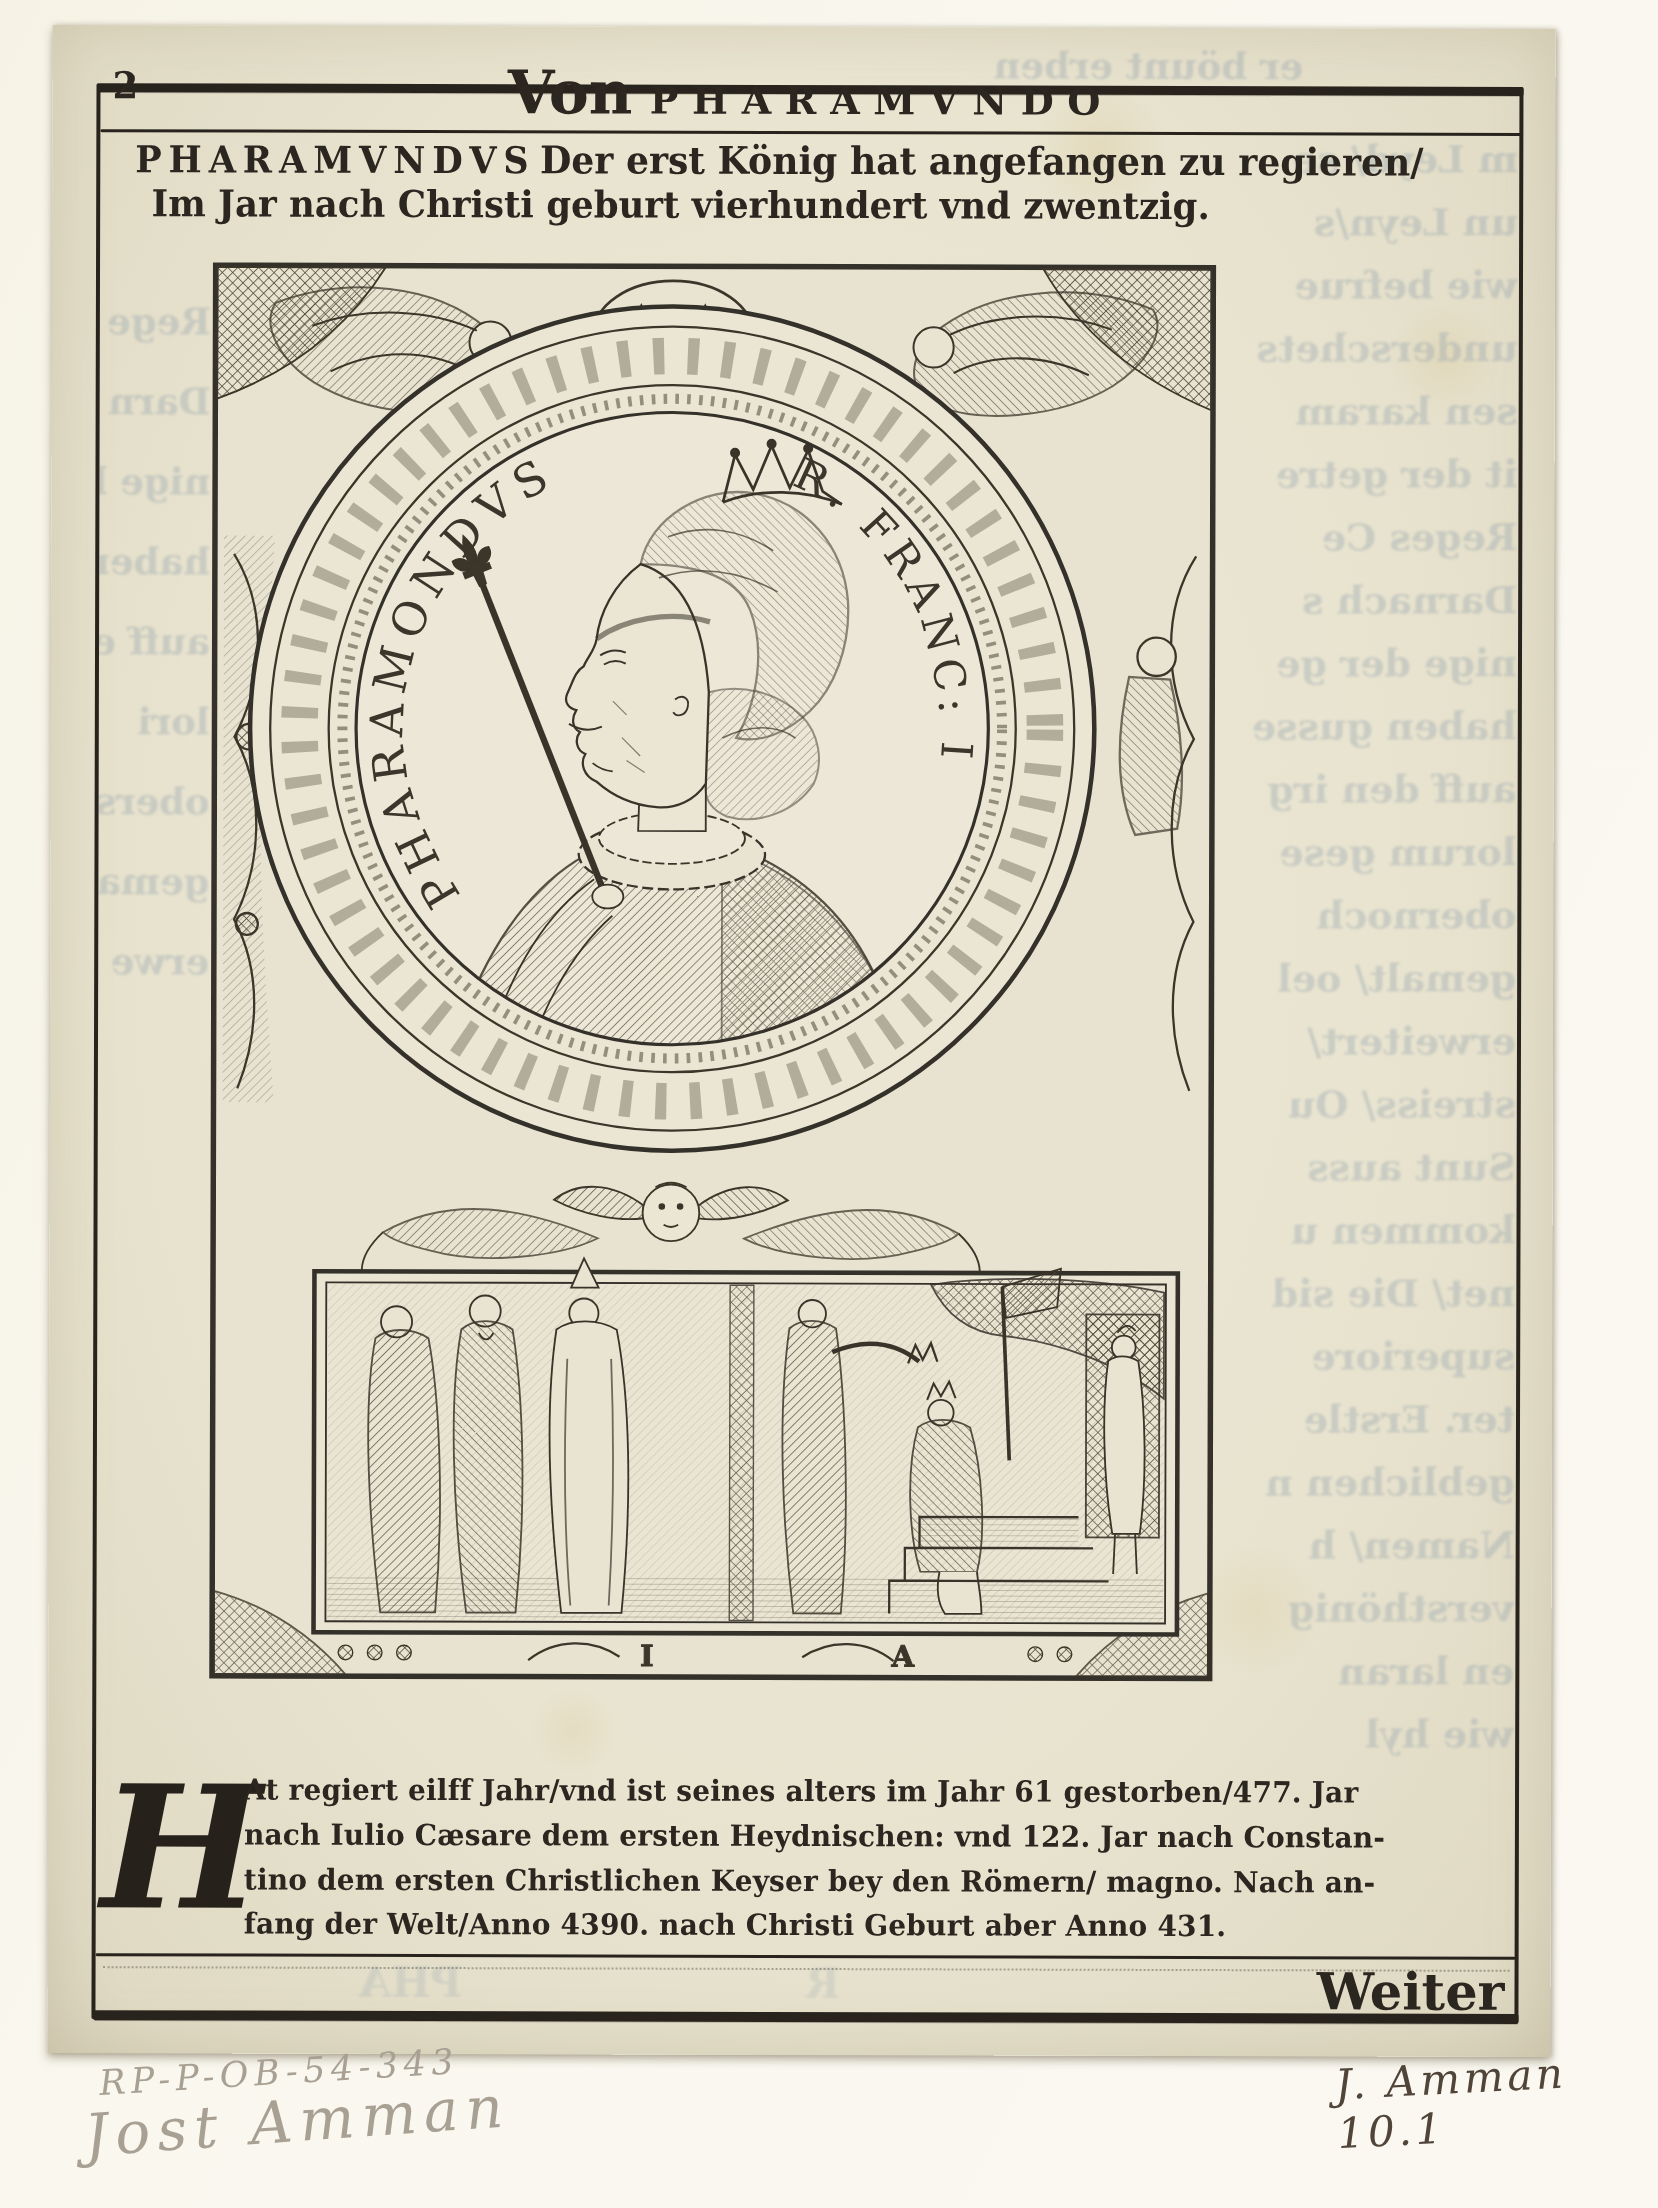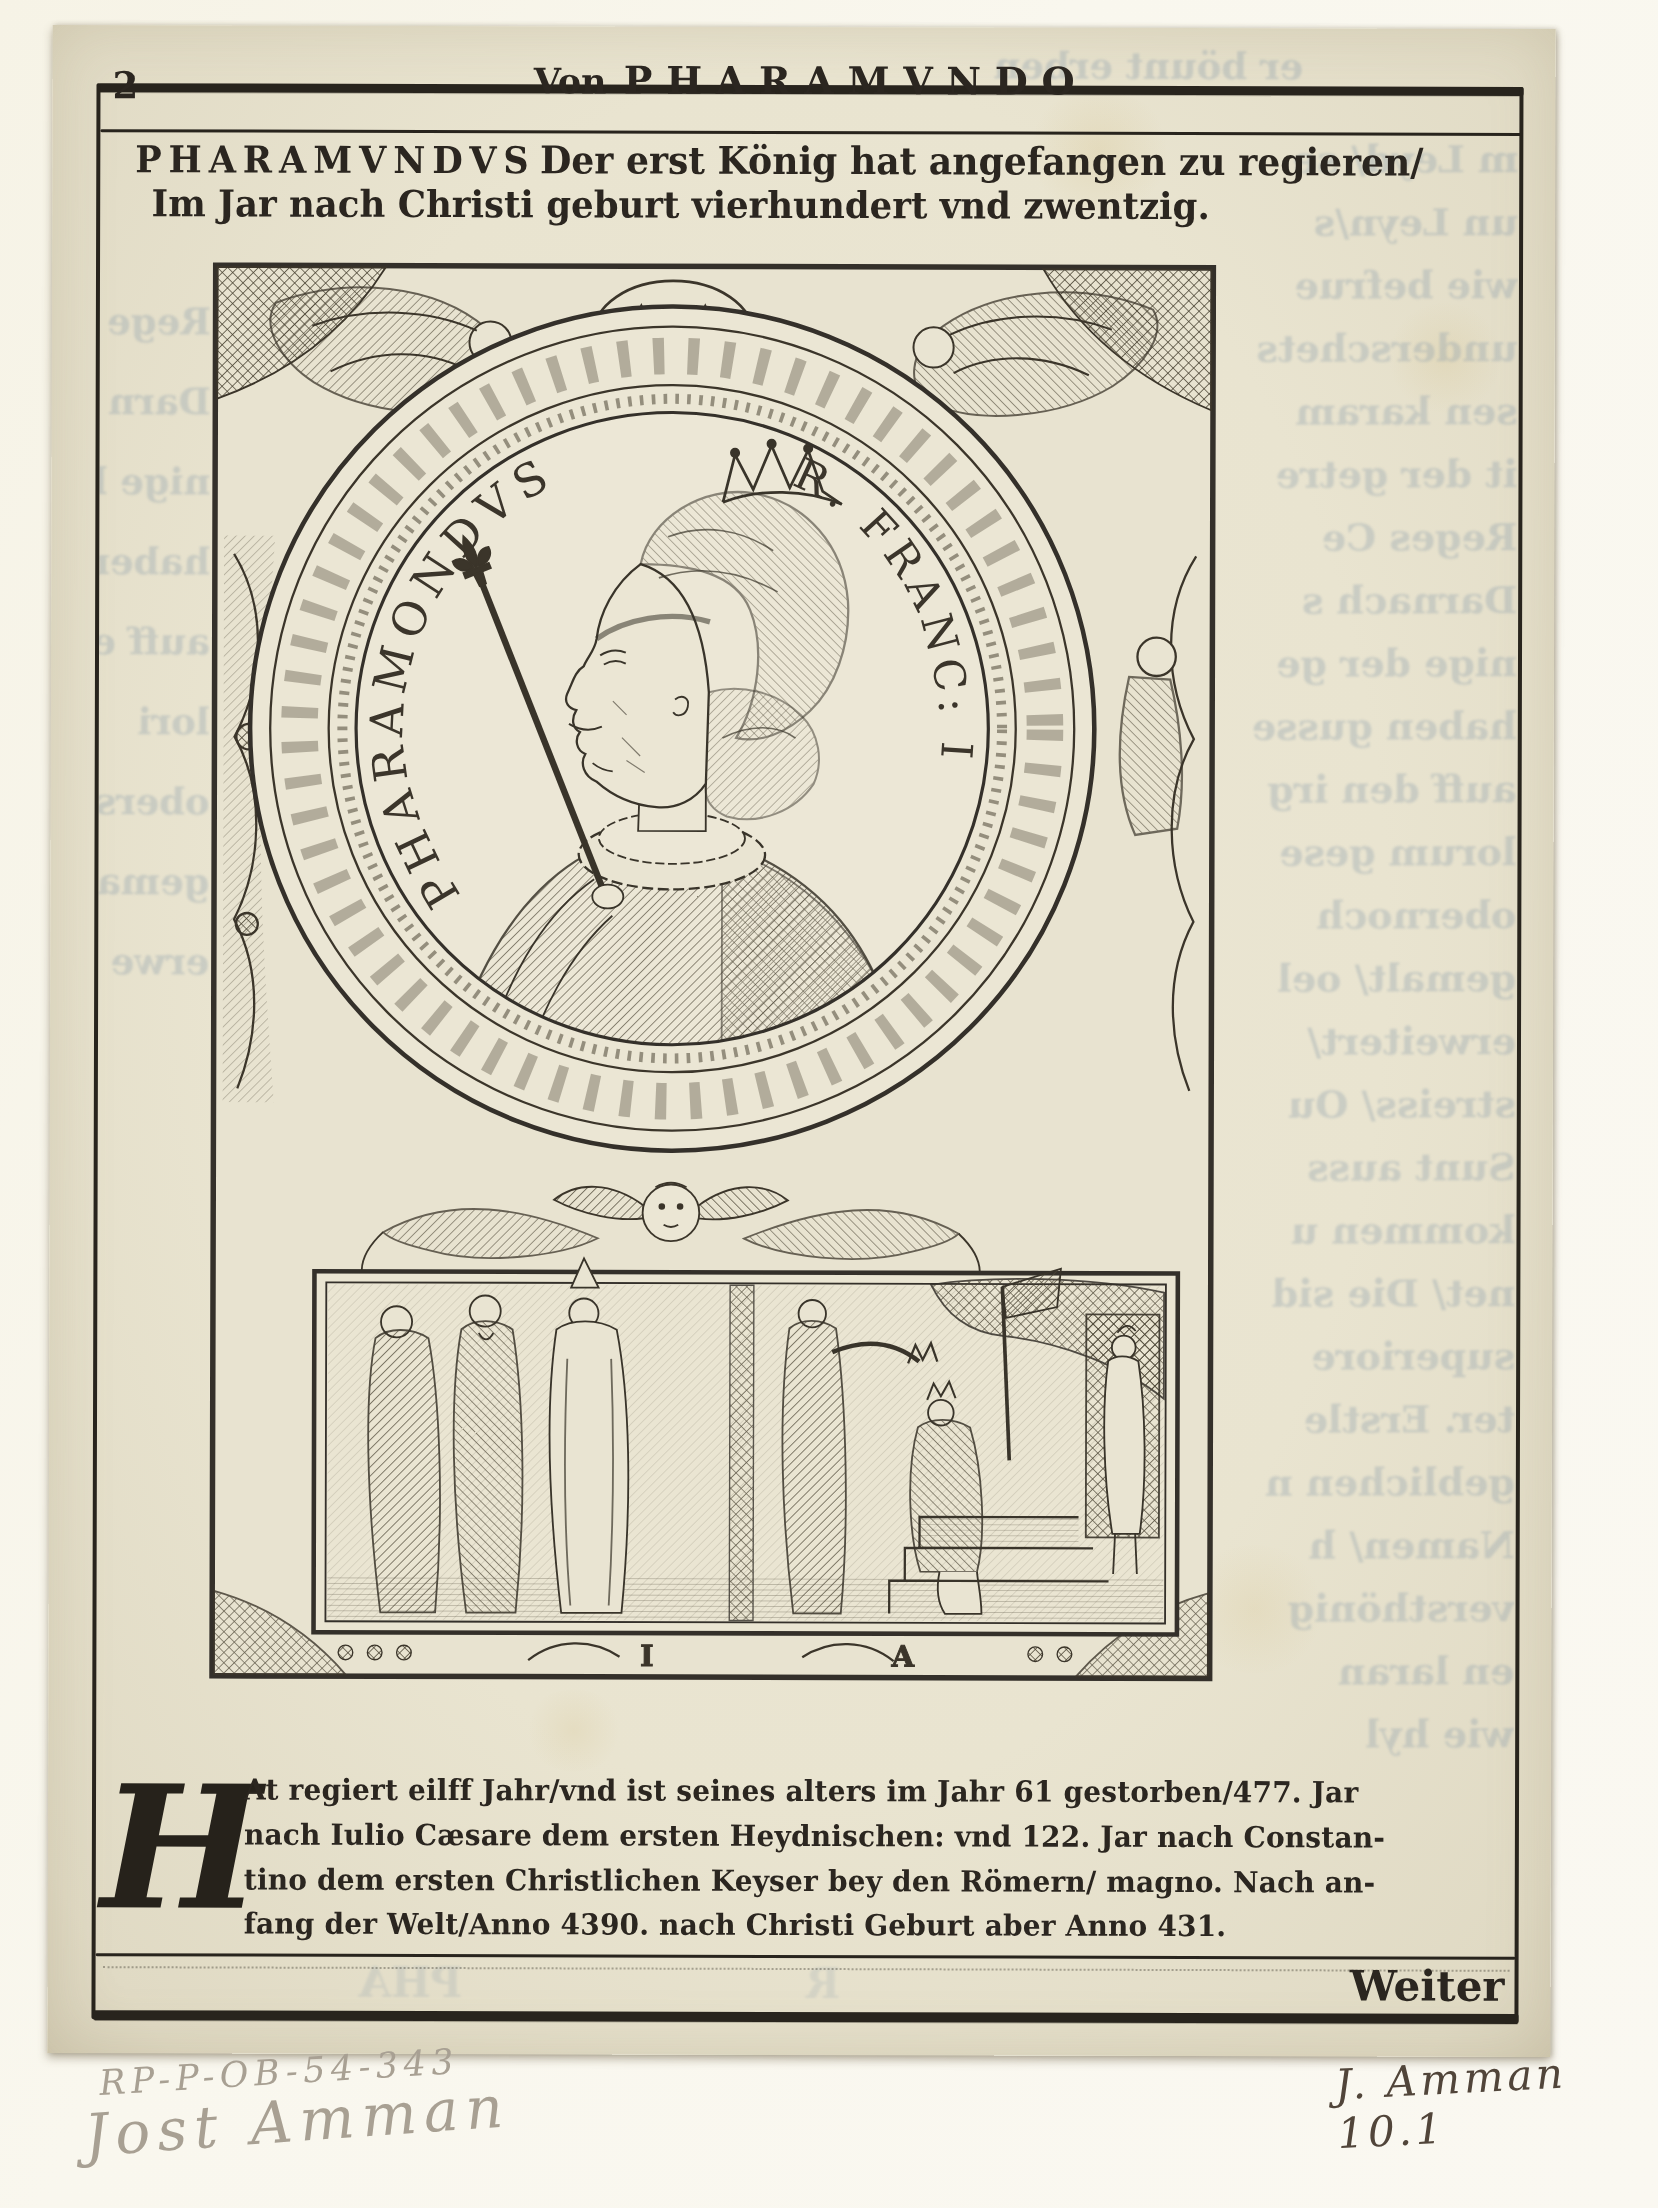--- a/index.html
+++ b/index.html
@@ -19,32 +19,32 @@
   .stain{position:absolute;border-radius:50%;pointer-events:none;}
 
   
   .rule{position:absolute;background:#28241d;border-radius:1.8px;}
   .rule-soft{box-shadow:0 0.9px 0 rgba(40,36,29,.25);}
   .bl{font-family:"DejaVu Serif",serif;font-weight:700;color:#2b2620;}
   .caps{font-family:"DejaVu Serif",serif;font-weight:700;color:#2b2620;}
 
   .pagenum{position:absolute;left:60px;top:38px;font-size:37px;font-weight:700;color:#2b2620;}
   .running-title{position:absolute;left:46px;top:31px;width:1425px;text-align:center;white-space:nowrap;}
-  .running-title .bl{font-size:35px;}
+  .running-title .bl{font-size:60px;}
   .running-title .caps{font-size:38px;letter-spacing:13.7px;margin-left:12.8px;}
 
   .heading1{position:absolute;left:55px;top:111px;width:1115px;text-align:center;white-space:nowrap;transform:scaleX(.95);transform-origin:center;}
   .heading1 .caps{font-size:37px;letter-spacing:7.3px;}
   .heading1 .bl{font-size:38px;}
   .heading2{position:absolute;left:78px;top:156px;width:1069px;text-align:center;white-space:nowrap;font-size:37px;transform:scaleX(.96);}
 
   .bodyline{position:absolute;left:196px;white-space:nowrap;font-size:29px;font-weight:700;color:#2b2620;transform:scaleX(.965);transform-origin:left;letter-spacing:0.2px;}
   .dropcap{position:absolute;left:53px;top:1742px;font-size:170px;line-height:161px;font-weight:700;font-style:italic;color:#26221b;}
 
-  .catchword{position:absolute;right:46px;top:1933px;font-size:42px;}
+  .catchword{position:absolute;right:46px;top:1933px;font-size:51px;}
 
   
   .g{position:absolute;color:#8fa0ac;opacity:.34;filter:blur(1.3px);
      font-weight:700;font-size:38px;white-space:nowrap;transform:scaleX(-1);display:inline-block;}
   .ghost-col{position:absolute;left:1181px;top:108px;width:285px;height:1709px;overflow:hidden;}
   .ghost-col .g{position:static;display:block;height:63px;transform:scaleX(-1) rotate(.3deg);}
   .ghost-left{position:absolute;left:48px;top:274px;width:111px;height:822px;overflow:hidden;}
   .ghost-left .g{position:static;display:block;height:80px;font-size:37px;}
 
   

